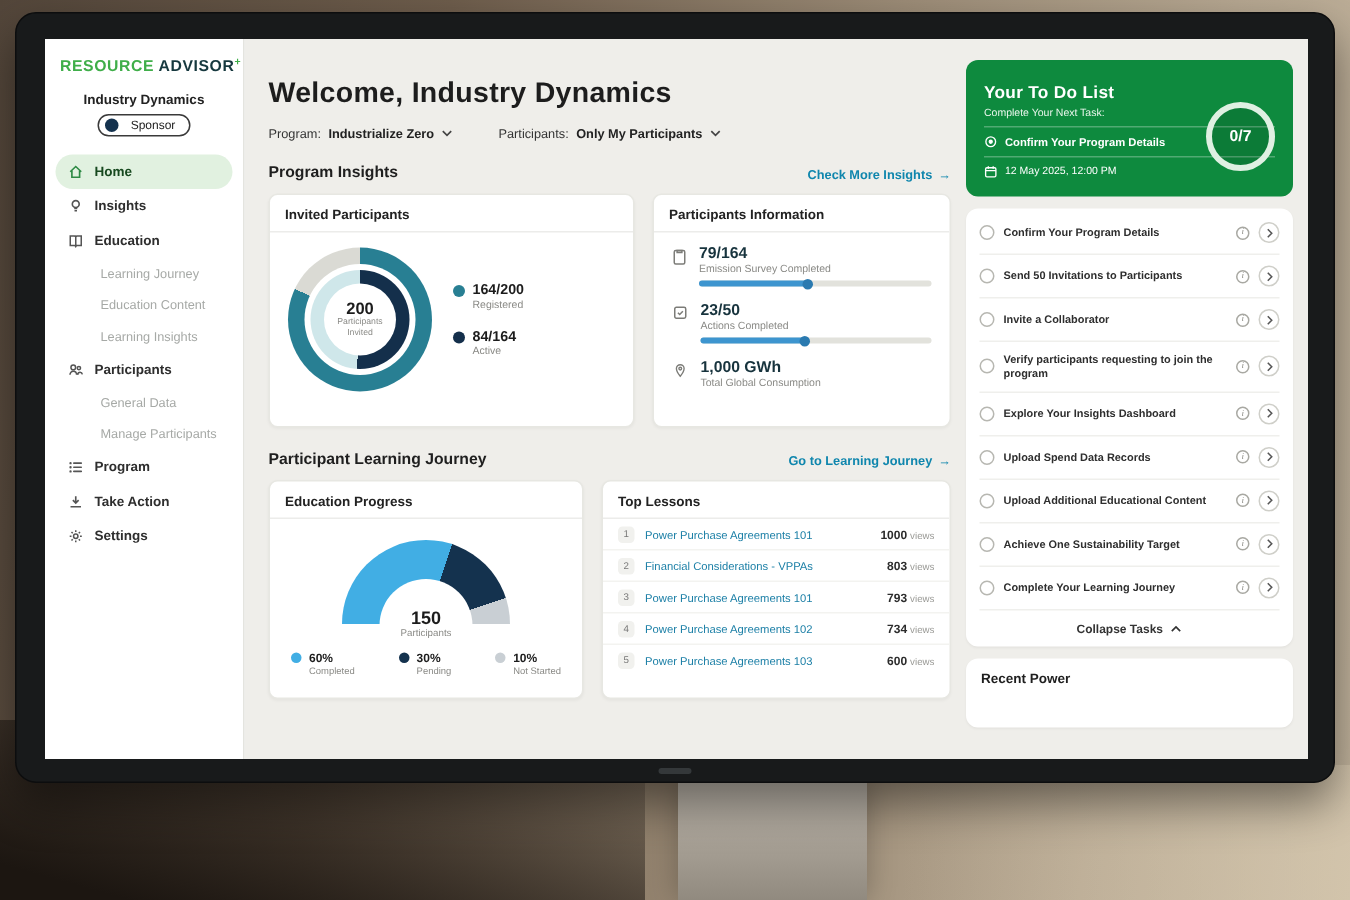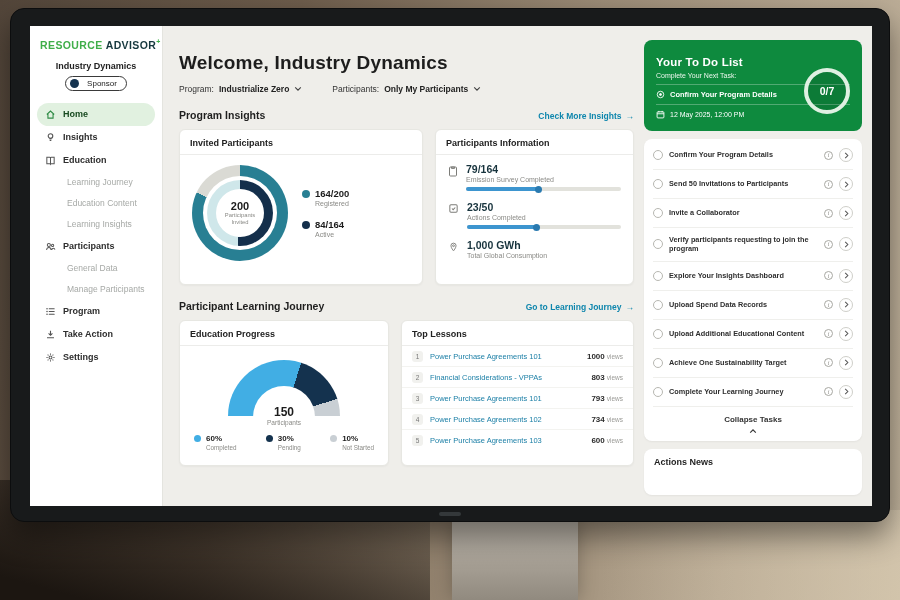--- a/index.html
+++ b/index.html
@@ -96,21 +96,21 @@
   .todo-next .tn-text { font-size:7.5px; font-weight:bold; }
   .todo-due .tn-text { font-size:7px; }
   .todo-ring { position:absolute; top:28px; right:12px; width:46px; height:46px; border-radius:50%; border:4.5px solid #dff0e2; background:rgba(0,0,0,.10); display:flex; align-items:center; justify-content:center; font-size:10.5px; font-weight:bold; color:#fff; }
 
   .tasks-card { background:#fff; border-radius:8px; margin-top:8px; padding:2px 9px 0; box-shadow:0 1px 2px rgba(0,0,0,.05); }
   .task-row { display:flex; align-items:center; gap:6px; padding:7px 0; border-bottom:1px solid #efefec; cursor:pointer; }
   .task-check { width:10px; height:10px; border:1.2px solid #b7b7b1; border-radius:50%; flex-shrink:0; }
   .task-label { flex:1; font-size:7.3px; color:#2e2e2e; font-weight:bold; line-height:1.3; }
   .task-info { width:9px; height:9px; border:1px solid #a8a8a2; border-radius:50%; color:#8c8c86; font-size:6px; display:flex; align-items:center; justify-content:center; flex-shrink:0; font-style:italic; font-family:"Liberation Serif",serif; }
   .task-chev { width:14px; height:14px; border:1px solid #cfcfc9; border-radius:50%; display:flex; align-items:center; justify-content:center; color:#555; flex-shrink:0; }
-  .collapse-row { display:flex; align-items:center; justify-content:center; gap:5px; padding:8px 0 7px; font-size:8px; font-weight:bold; color:#333; cursor:pointer;flex-direction:column; }
+  .collapse-row { display:flex; align-items:center; justify-content:center; gap:5px; padding:8px 0 7px; font-size:8px; font-weight:bold; color:#333; cursor:pointer; }
   .news-card { background:#fff; border-radius:8px; margin-top:8px; padding:8px 10px; height:46px; box-shadow:0 1px 2px rgba(0,0,0,.05); }
   .news-title { font-size:9px; font-weight:bold; color:#1f1f1f; }
 
   svg { display:block; }
 </style>
 </head>
 <body>
 
 <div class="scene">
   <div class="bg-light-right"></div>
@@ -521,20 +521,20 @@
             <span>Collapse Tasks</span>
             <span>
                 <svg width="8" height="5" viewBox="0 0 10 6" fill="none" stroke="currentColor" stroke-width="1.4">
                   <path d="M1.5 4.5 L5 1 L8.5 4.5"></path>
                 </svg>
               </span>
           </div>
         </div>
 
         <div class="news-card">
-          <div class="news-title">Actions News</div>
+          <div class="news-title">Recent Power</div>
         </div>
       </aside>
 
     </div>
     <div class="bezel-logo"></div>
   </div>
 </div>
 
 </body></html>

